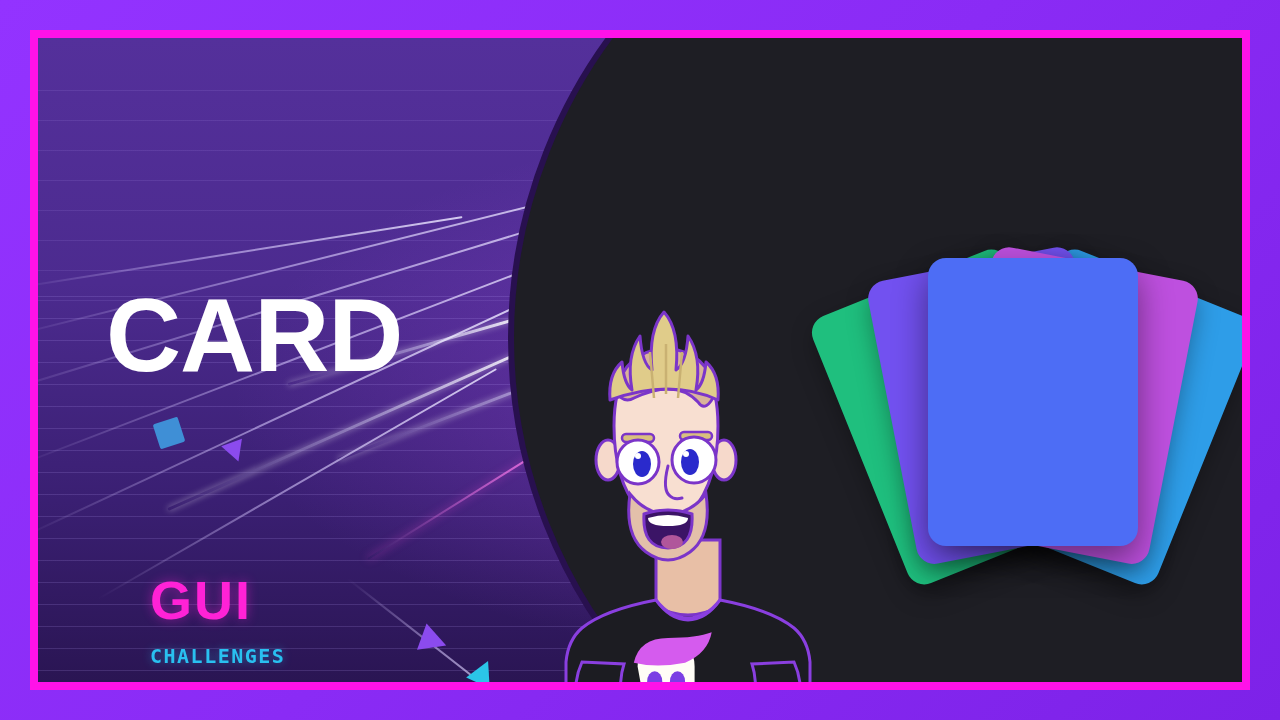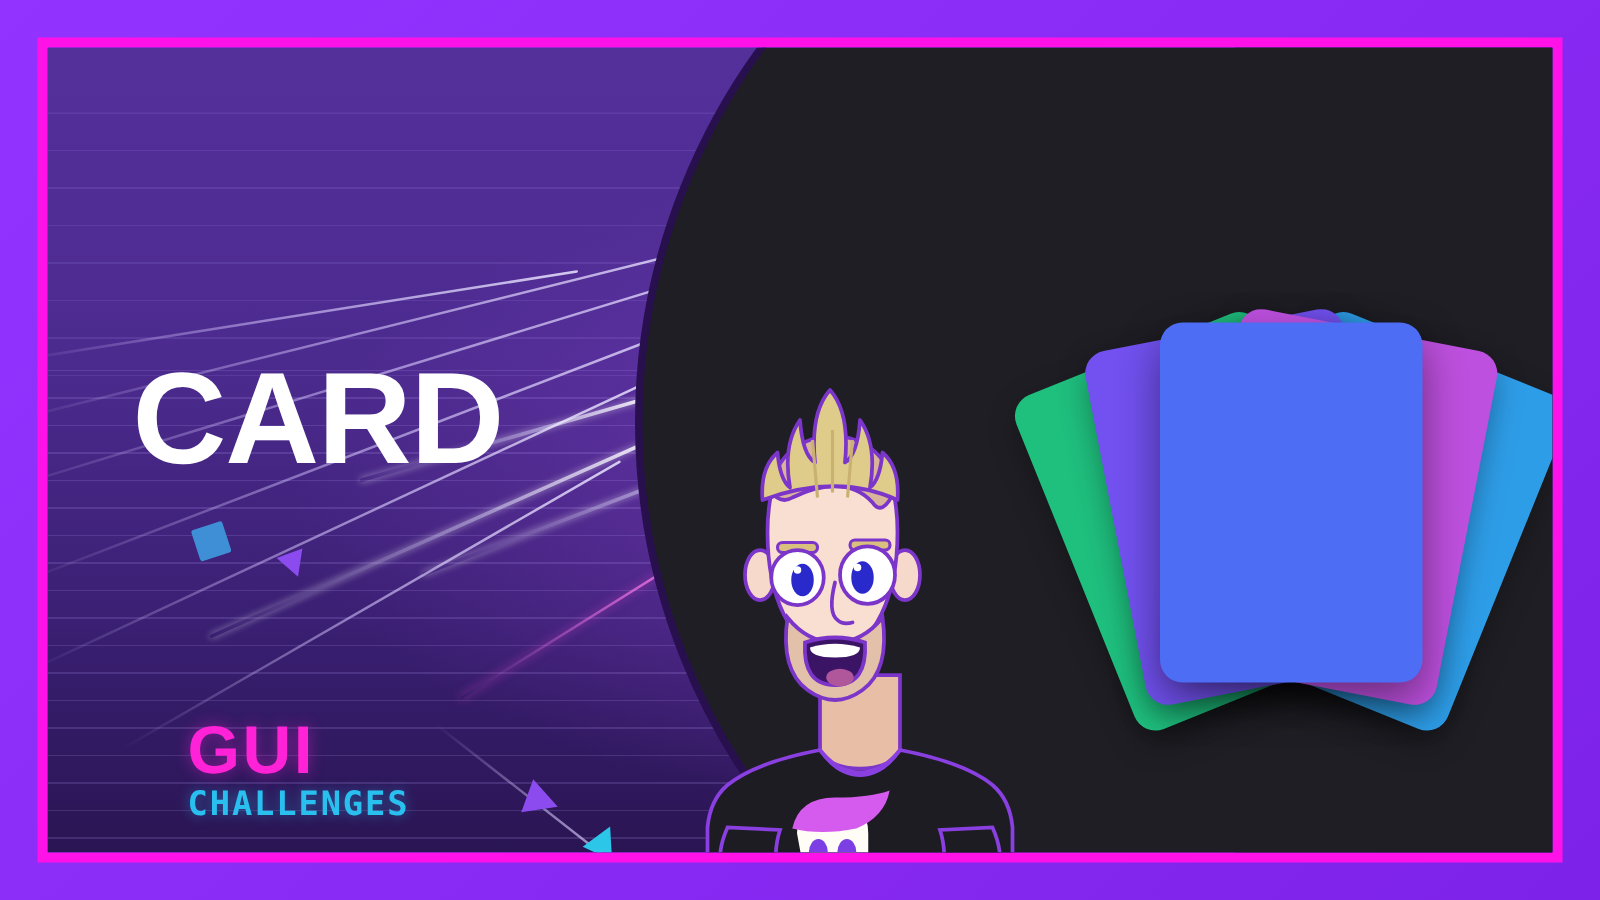--- a/index.html
+++ b/index.html
@@ -99,22 +99,22 @@
 
   
   #logo{ position:absolute; left:112px; top:538px; }
   #logo .gui{
     font-size:54px; font-weight:700; letter-spacing:2px;
     color:#FF22D6; line-height:.9;
     text-shadow:0 0 12px rgba(255,34,214,.45);
   }
   #logo .chal{
     font-family:"DejaVu Sans Mono", monospace;
-    font-size:27px; font-weight:700; letter-spacing:1.5px;
-    color:#29C0F0; line-height:1.1; margin-top:4px;
+    font-size:20px; font-weight:700; letter-spacing:1.5px;
+    color:#29C0F0; line-height:1.1; margin-top:20px;
     text-shadow:0 0 10px rgba(41,192,240,.45);
   }
 
   
   #cards{ position:absolute; left:760px; top:180px; width:470px; height:400px; }
   .card{
     position:absolute; left:130px; top:40px;
     width:210px; height:288px;
     border-radius:18px;
     transform-origin:50% 118%;

